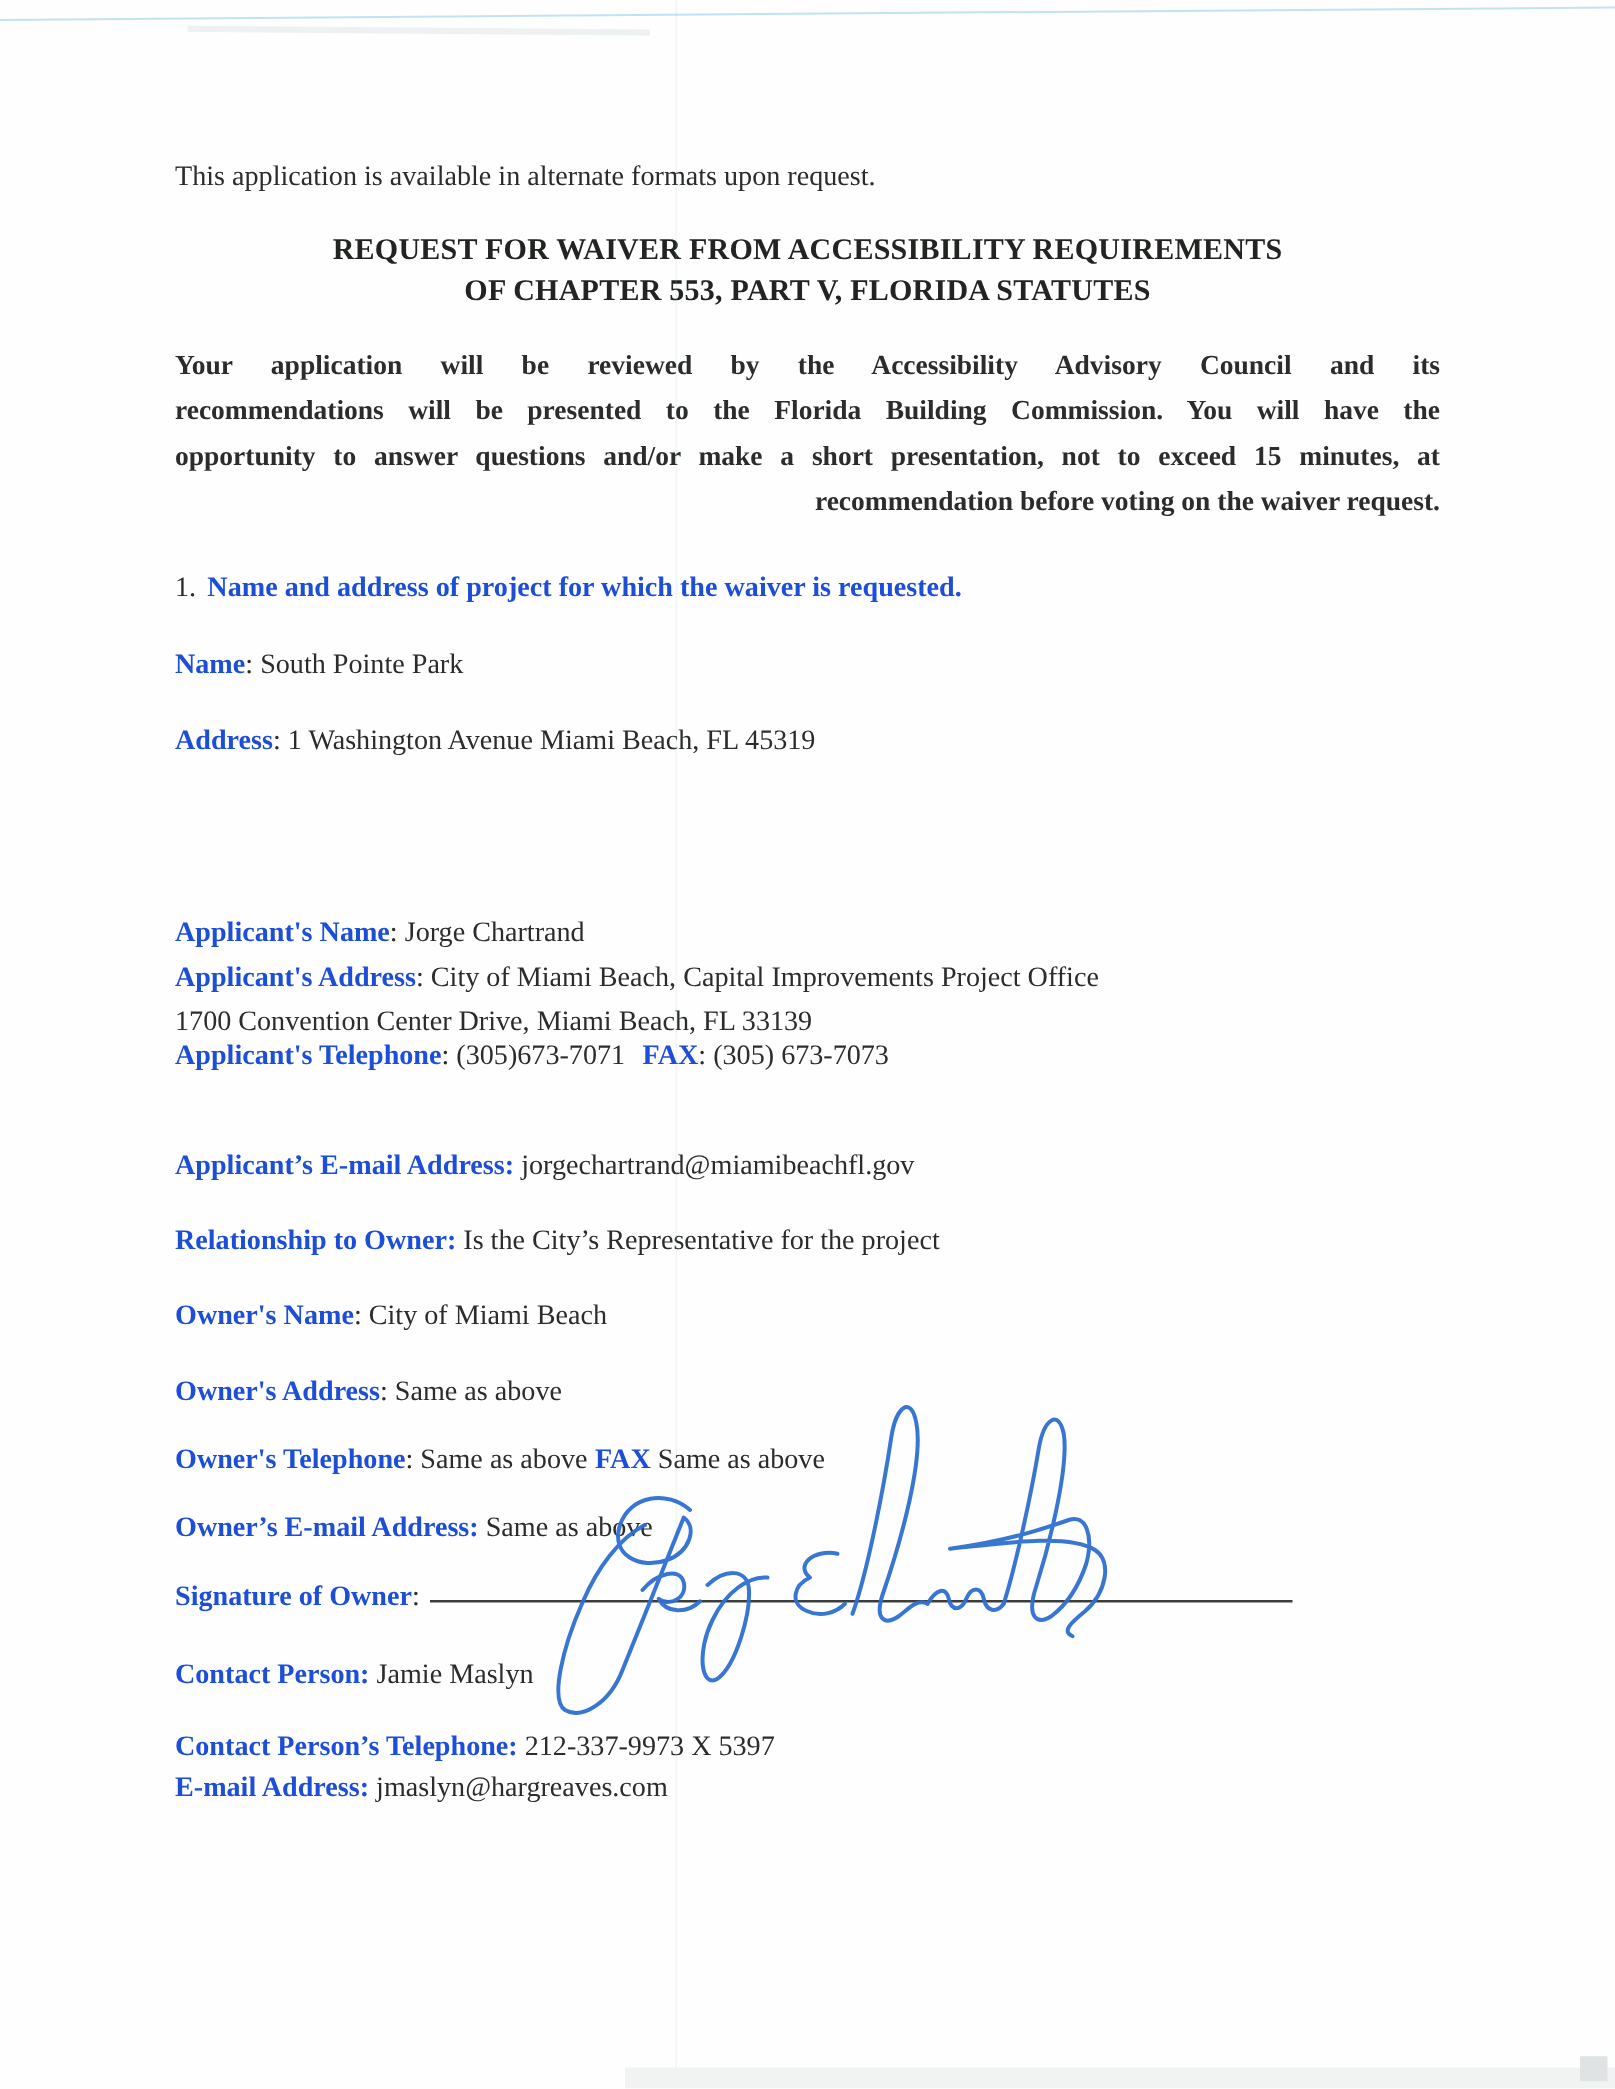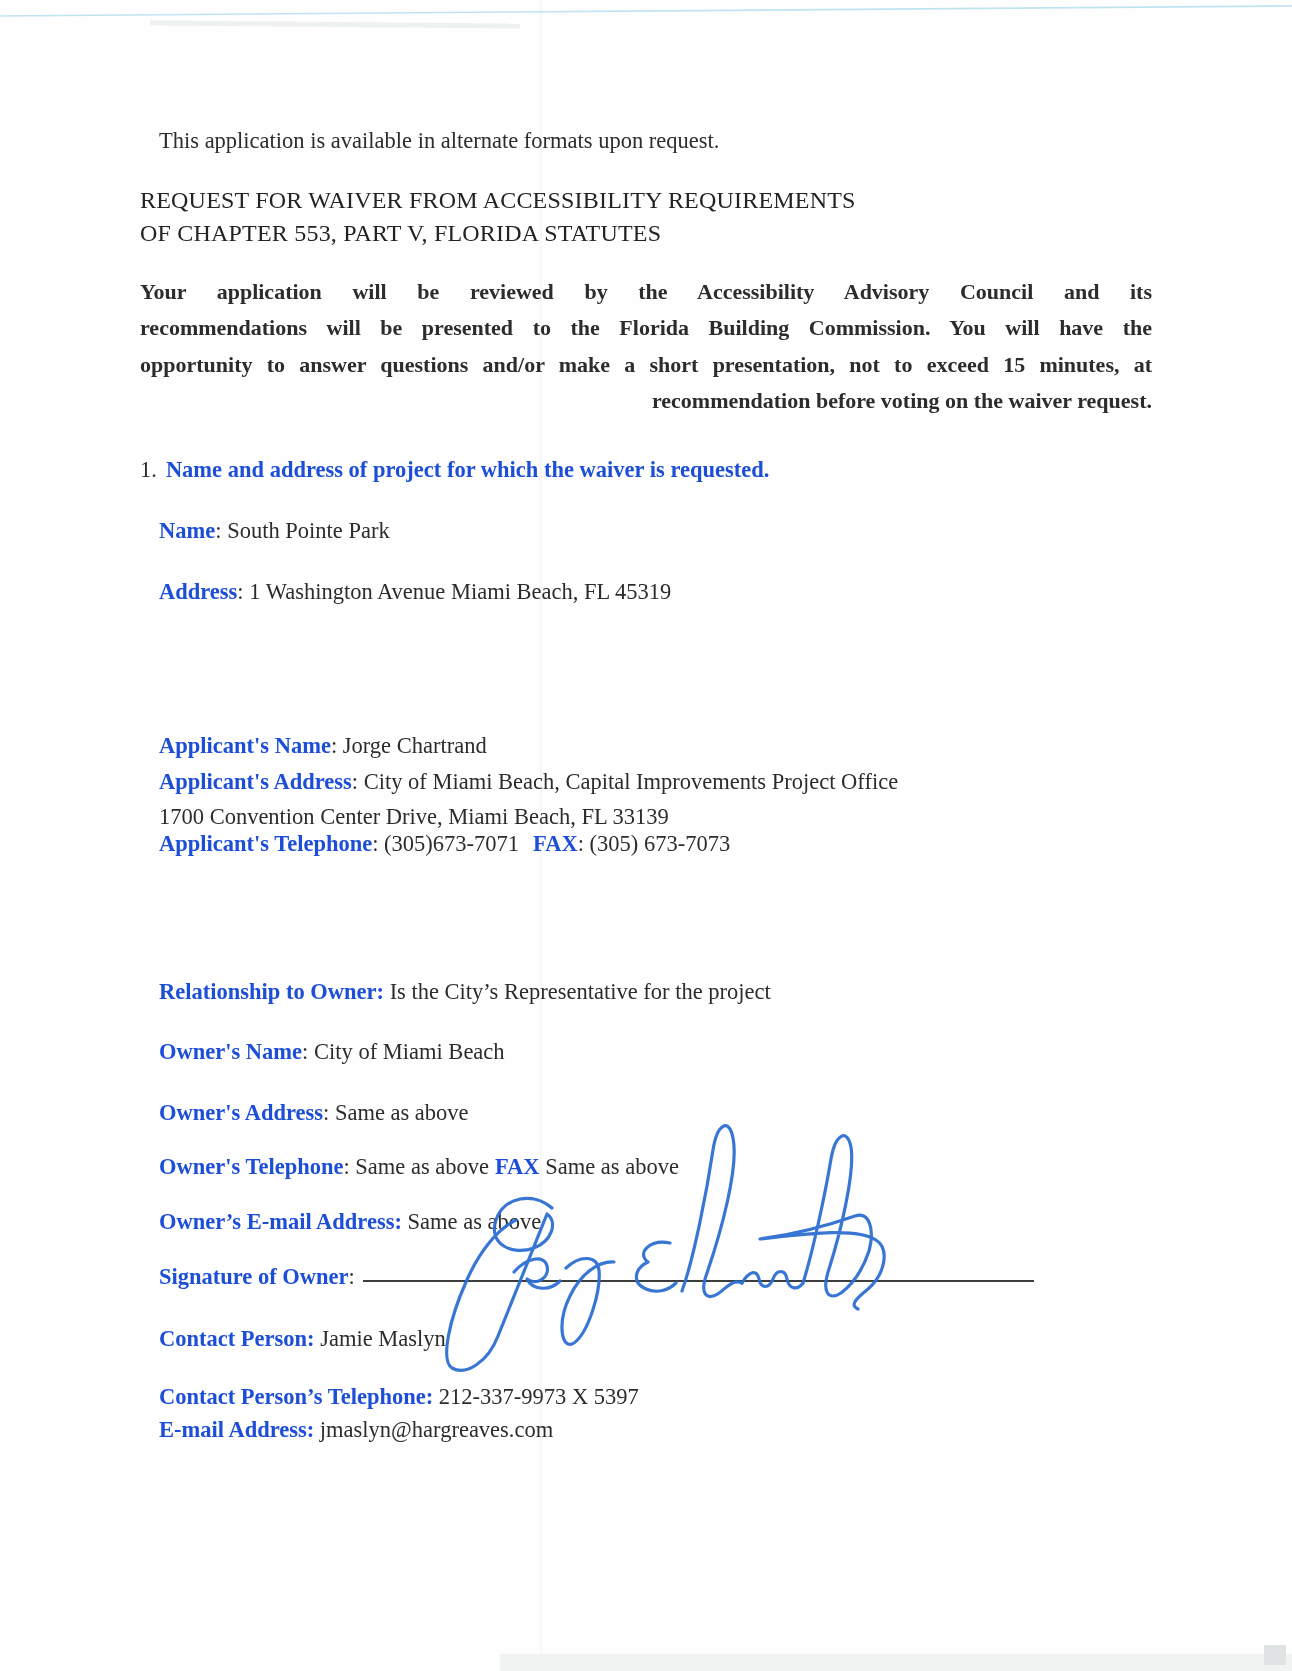--- a/index.html
+++ b/index.html
@@ -5,24 +5,24 @@
   html,body{margin:0;padding:0;background:#ffffff;}
   .page{
     position:relative;
     width:1292px;height:1671px;
     background:#fefefe;
     font-family:"Liberation Serif","DejaVu Serif",serif;
     color:#2b2d2b;
     overflow:hidden;
   }
   .abs{position:absolute;left:140px;width:1012px;}
-  .line{font-size:22.5px;line-height:34px;white-space:nowrap;margin-left:19px;}
+  .line{font-size:22.5px;line-height:34px;white-space:nowrap;}
   .blk b,.line b,.heading b{font-weight:bold;color:#1d4ed8;}
   .notice{top:124px;}
-  .title{top:184px;font-weight:normal;font-size:24px;line-height:33px;color:#222422;letter-spacing:.2px;}
+  .title{top:184px;text-align:center;font-weight:bold;font-size:24px;line-height:33px;color:#222422;letter-spacing:.2px;}
   .intro{top:274px;font-size:22px;line-height:36.4px;font-weight:bold;}
   .jline{text-align:justify;text-align-last:justify;}
   .jlast{text-align:right;}
   .heading{font-size:22.5px;line-height:36px;}
   .sec1{top:452px;}
   .sec2{top:636px;}
   .num{margin-right:9px;font-weight:normal;}
   .f-name{top:514px;}
   .f-address{top:575px;}
   .app-block{top:728px;line-height:35.5px;}
@@ -85,20 +85,23 @@
     </div>
     <div class="line">
       <span>1700 Convention Center Drive, Miami Beach, FL 33139</span>
     </div>
   </div>
 
   <div class="abs line f-appphone">
     <b>Applicant's Telephone</b><span>: </span><span>(305)673-7071</span><span class="gap2"></span><b>FAX</b><span>: </span><span>(305) 673-7073</span>
   </div>
 
+  <div class="abs line f-appemail">
+    <b>Applicant’s E-mail Address:</b><span> </span><span>jorgechartrand@miamibeachfl.gov</span>
+  </div>
 
   <div class="abs line f-relationship">
     <b>Relationship to Owner:</b><span> </span><span>Is the City’s Representative for the project</span>
   </div>
 
   <div class="abs line f-ownername">
     <b>Owner's Name</b><span>: </span><span>City of Miami Beach</span>
   </div>
 
   <div class="abs line f-owneraddress">

